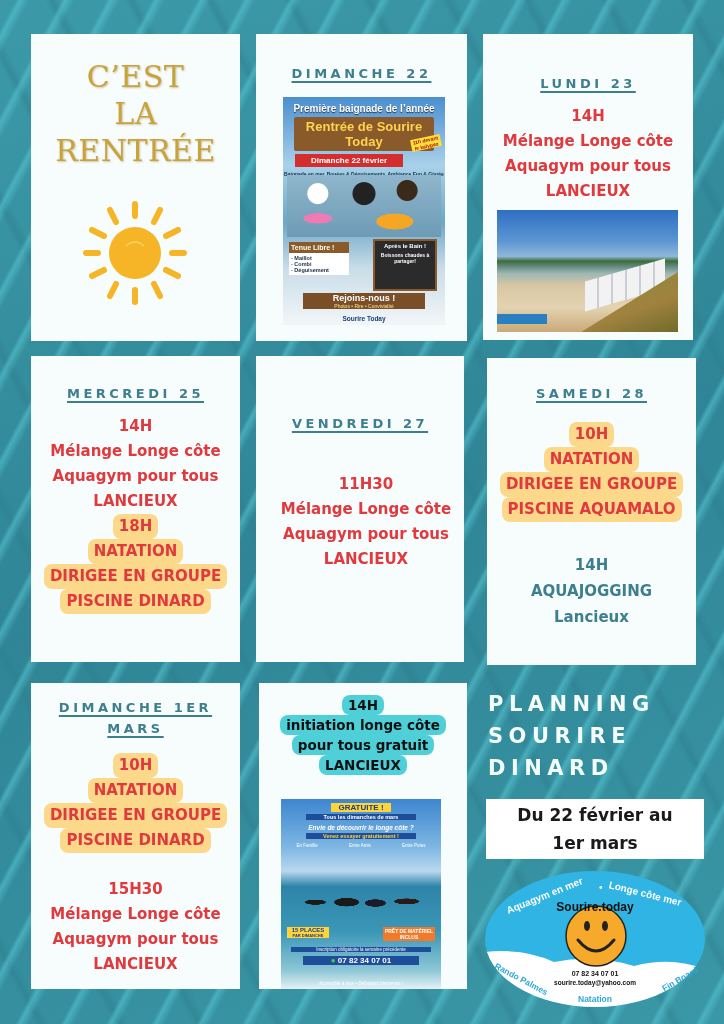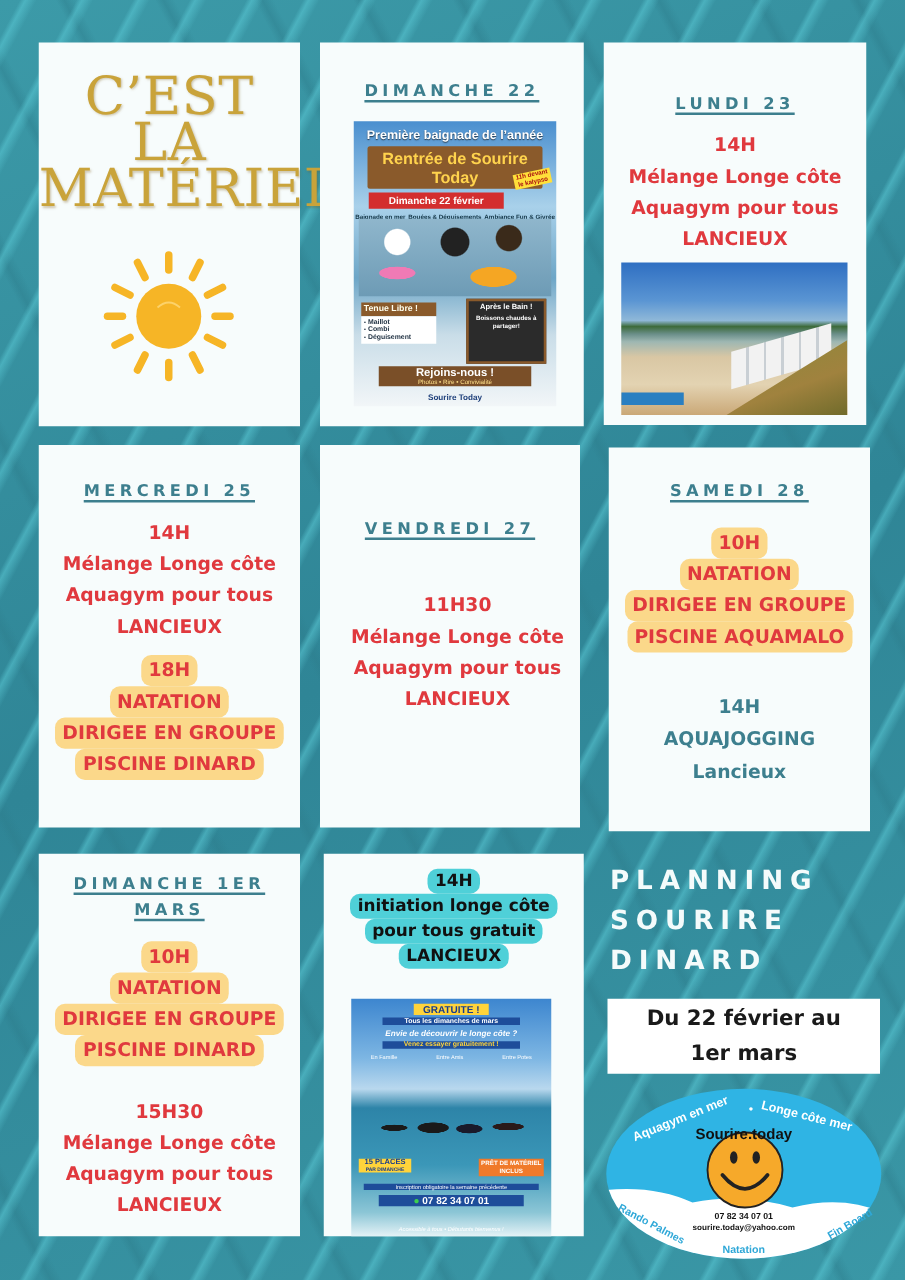--- a/index.html
+++ b/index.html
@@ -45,21 +45,21 @@
     font-weight: bold;
     font-size: 15px;
     line-height: 26px;
   }
   .hl { display: inline-block; background: #fbd88a; border-radius: 8px; padding: 0 6px; }
   .hl-block { line-height: 25px; }
   .hl-block .hl { margin: 0; }
   .title-rentree {
     font-family: "DejaVu Serif", serif;
     color: #c9a33a;
-    font-size: 42px;
+    font-size: 30px;
     line-height: 37px;
     text-shadow: 1px 1px 2px rgba(120,90,20,0.35);
     letter-spacing: 0.5px;
   }
   .img-box {
     position: absolute;
     overflow: hidden;
   }
   .planning {
     position: absolute;
@@ -90,21 +90,21 @@
 </style>
 </head>
 <body>
 
 <div class="bg"></div>
 
 <div class="card" style="left:31px; top:34px; width:209px; height:307px;">
   <div class="title-rentree" style="margin-top:24px;">
     <div>C’EST</div>
     <div>LA</div>
-    <div>MATÉRIEL</div>
+    <div>RENTRÉE</div>
   </div>
   <svg width="110" height="110" viewBox="0 0 110 110" style="position:absolute; left:49px; top:164px;">
     <g stroke="#f6b526" stroke-width="6" stroke-linecap="round">
       <line x1="55" y1="6" x2="55" y2="18"></line>
       <line x1="55" y1="92" x2="55" y2="104"></line>
       <line x1="6" y1="55" x2="18" y2="55"></line>
       <line x1="92" y1="55" x2="104" y2="55"></line>
       <line x1="30" y1="12" x2="36" y2="24"></line>
       <line x1="80" y1="12" x2="74" y2="24"></line>
       <line x1="30" y1="98" x2="36" y2="86"></line>
@@ -168,21 +168,21 @@
 </div>
 
 <div class="card" style="left:31px; top:356px; width:209px; height:306px;">
   <div style="margin-top:28px;"><span class="day">MERCREDI  25</span></div>
   <div class="red" style="margin-top:12px;">
     <div>14H</div>
     <div>Mélange Longe côte</div>
     <div>Aquagym pour tous</div>
     <div>LANCIEUX</div>
   </div>
-  <div class="red hl-block" style="margin-top:10px;text-align:center;">
+  <div class="red hl-block" style="text-align:center;">
     <div><span class="hl">18H</span></div>
     <div><span class="hl">NATATION</span></div>
     <div><span class="hl">DIRIGEE EN GROUPE</span></div>
     <div><span class="hl">PISCINE DINARD</span></div>
   </div>
 </div>
 
 <div class="card" style="left:256px; top:356px; width:208px; height:306px;">
   <div style="margin-top:58px;"><span class="day">VENDREDI  27</span></div>
   <div class="red" style="margin-top:40px;padding-left:12px;">

